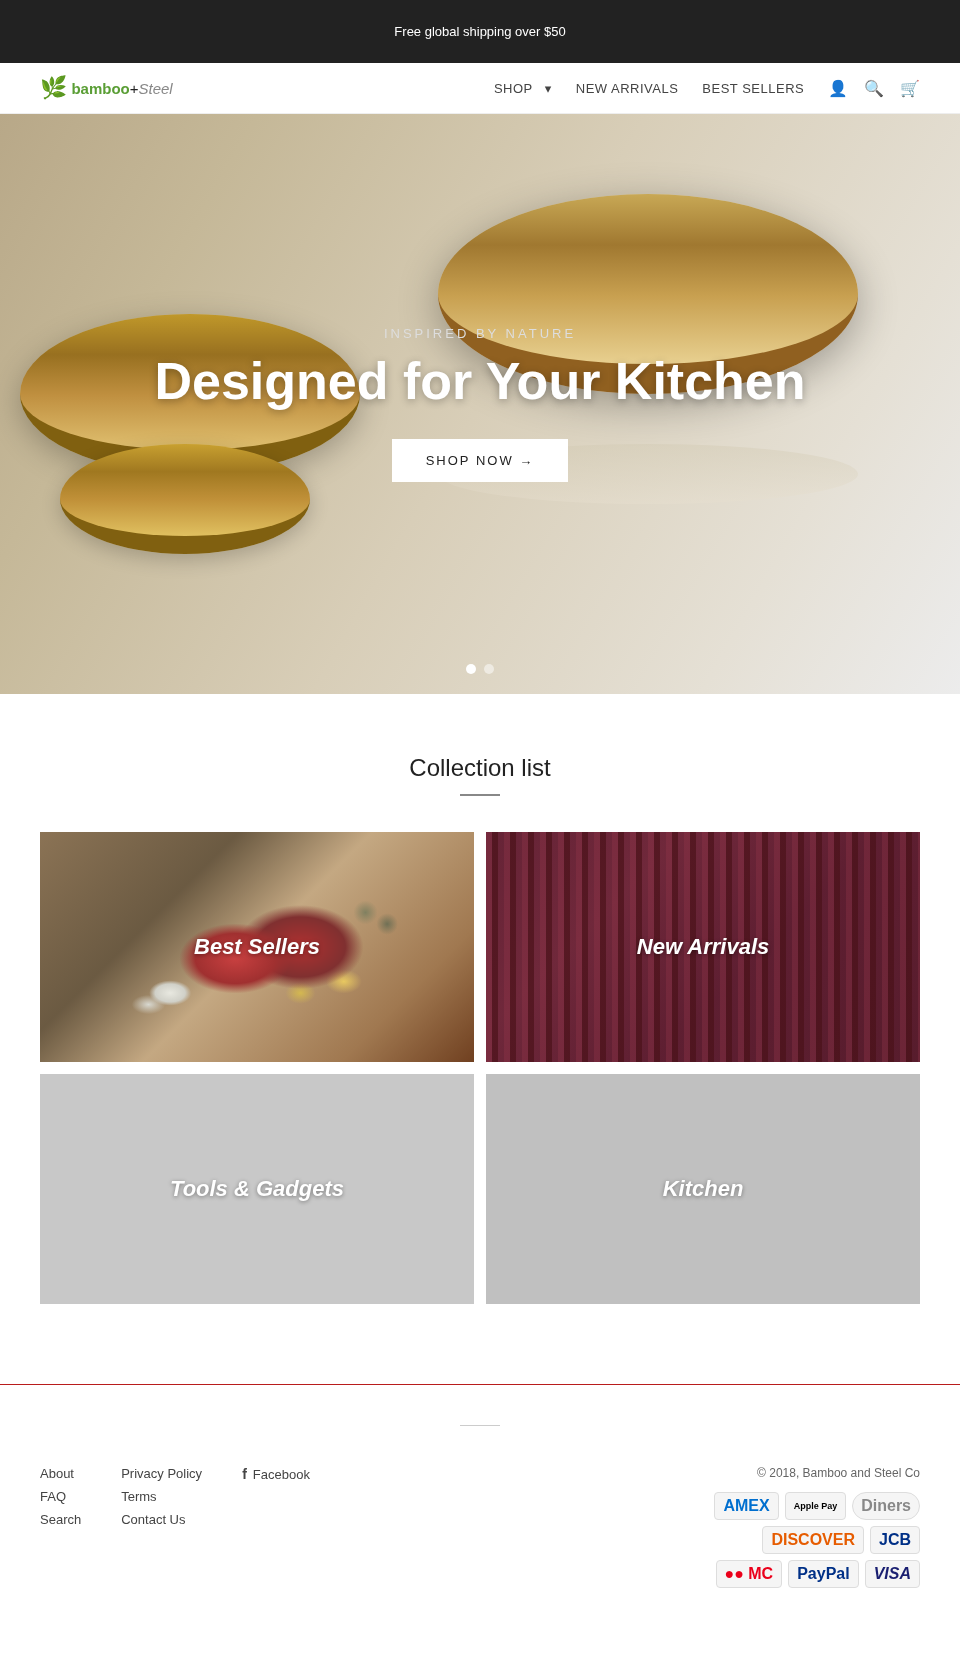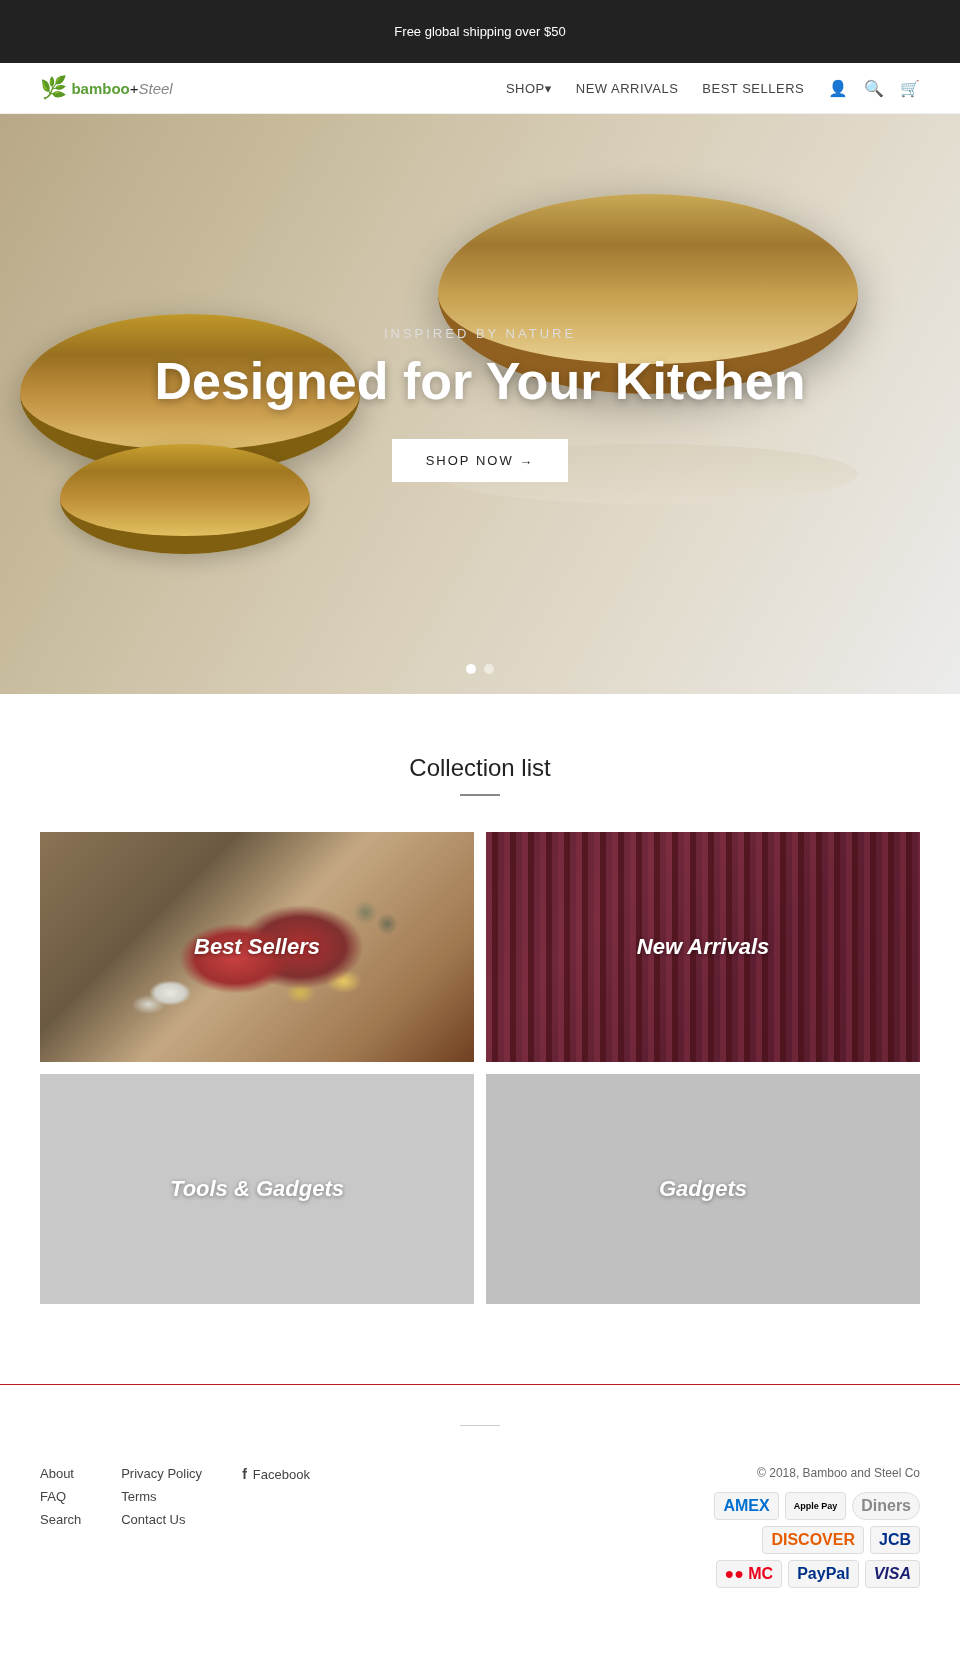--- a/index.html
+++ b/index.html
@@ -54,21 +54,21 @@
     }
     nav a {
       text-decoration: none;
       color: #444;
       font-size: 13px;
       letter-spacing: 0.5px;
     }
     .shop-link {
       display: flex;
       align-items: center;
-      gap: 0;
+      gap: 12px;
     }
     .header-icons {
       display: flex;
       align-items: center;
       gap: 16px;
       margin-left: 24px;
     }
     .header-icons span {
       cursor: pointer;
       font-size: 16px;
@@ -413,21 +413,21 @@
       <span class="collection-label">New Arrivals</span>
     </div>
 
     <div class="collection-item">
       <div class="collection-item-bg tools-bg"></div>
       <span class="collection-label">Tools &amp; Gadgets</span>
     </div>
 
     <div class="collection-item">
       <div class="collection-item-bg dining-bg"></div>
-      <span class="collection-label">Gadgets</span>
+      <span class="collection-label">Kitchen</span>
     </div>
 
   </div>
 </section>
 
 <footer>
   <div style="width:40px;height:1px;background:#ccc;margin:0 auto 40px;"></div>
   <div class="footer-content">
     <div class="footer-col">
       <a href="#">About</a>

